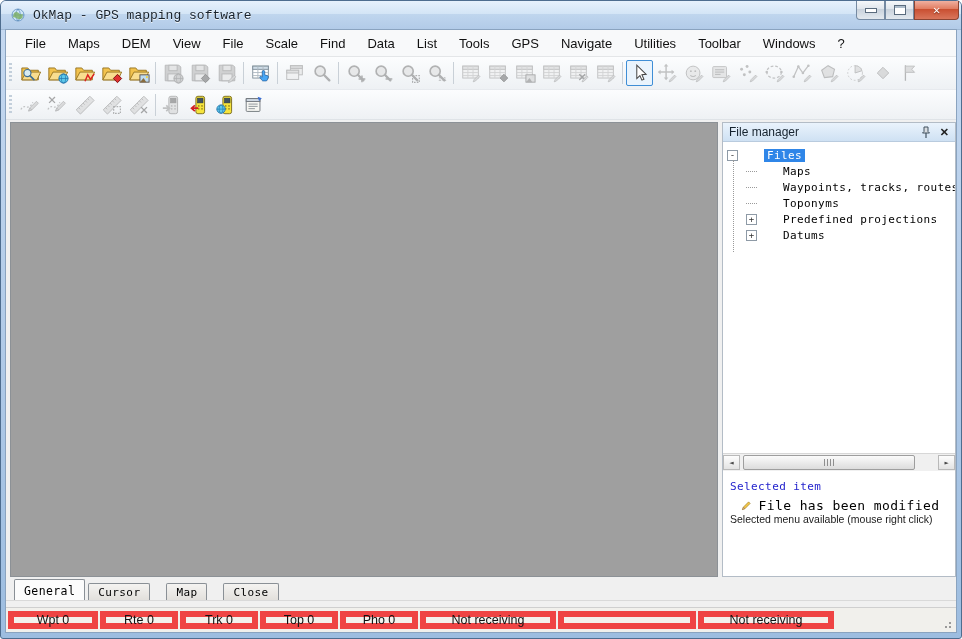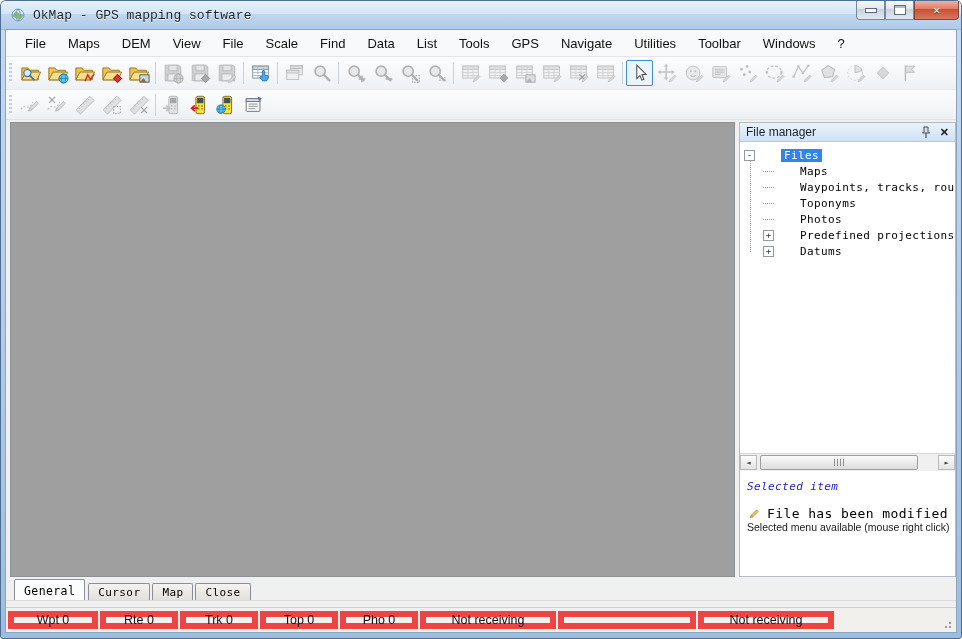--- a/index.html
+++ b/index.html
@@ -34,21 +34,21 @@
     background:repeating-linear-gradient(180deg,#c3cfdb 0 2px,transparent 2px 4px);}
   .tbsep{width:1px;height:22px;background:#c9d0d7;margin:0 3px;}
   .tbico{width:27px;height:26px;display:flex;align-items:center;justify-content:center;border-radius:2px;}
   .tbico svg{width:22px;height:22px;}
   .dis{filter:grayscale(1) opacity(.5) contrast(.85);}
   .seltool{background:#eaf4fd;outline:1.5px solid #3f8ed6;outline-offset:-1px;}
   
   .workspace{flex:1;display:flex;min-height:0;padding:2px 0 2px 4px;}
   .maparea{width:729px;background:#9f9f9f;border:1px solid #8c9196;box-sizing:border-box;}
   .splitter{width:4px;}
-  .panel{width:217px;background:#fff;border:1px solid #b3bcc6;box-sizing:border-box;display:flex;flex-direction:column;font-family:"DejaVu Sans Mono",monospace;}
+  .panel{width:234px;background:#fff;border:1px solid #b3bcc6;box-sizing:border-box;display:flex;flex-direction:column;font-family:"DejaVu Sans Mono",monospace;}
   .phead{height:18px;display:flex;align-items:center;padding:0 4px 0 6px;
     background:linear-gradient(#eaf3fc,#cfe1f3);border-bottom:1px solid #b9cbde;
     font-family:"Liberation Sans",sans-serif;font-size:12px;color:#16232f;}
   .phead .sp{flex:1;}
   .pinico{width:12px;height:13px;margin-right:6px;}
   .pclose{font-size:11px;font-weight:bold;color:#222;padding:0 2px;}
   
   .tree{position:relative;flex:1;padding-top:5px;font-size:11px;color:#000;overflow:hidden;}
   .vline{position:absolute;left:10px;top:18px;height:92px;border-left:1px dotted #9a9a9a;}
   .trow{height:16px;display:flex;align-items:center;white-space:nowrap;}
@@ -65,28 +65,28 @@
   .sarrow{width:17px;height:15px;display:flex;align-items:center;justify-content:center;
     font-size:7px;color:#4a4a4a;background:linear-gradient(#fdfdfd,#e3e3e3);border:1px solid #b9b9b9;box-sizing:border-box;}
   .strack{flex:1;height:15px;position:relative;margin:0 1px;}
   .sthumb{position:absolute;left:2px;top:0;height:15px;width:88%;
     background:linear-gradient(#fbfbfb,#dcdcdc);border:1px solid #9e9e9e;border-radius:2px;box-sizing:border-box;
     display:flex;align-items:center;justify-content:center;}
   .sthumb::after{content:"";width:10px;height:7px;
     background:repeating-linear-gradient(90deg,#8f8f8f 0 1px,transparent 1px 3px);}
   
   .pinfo{padding:9px 6px 0 7px;background:#fff;height:96px;}
-  .pheading{font-size:11px;color:#2323cd;letter-spacing:.4px;margin-bottom:13px;font-style:italic;}
+  .pheading{font-size:11px;color:#2323cd;letter-spacing:.4px;margin-bottom:5px;}
   .pstatus{display:flex;align-items:center;font-size:13px;color:#000;letter-spacing:.4px;justify-content:center;}
   .pstatus svg{width:13px;height:13px;margin-right:6px;flex:0 0 auto;}
   .phint{font-family:"Liberation Sans",sans-serif;font-size:10.5px;color:#1a1a1a;white-space:nowrap;}
   
   .tabrow{height:21px;display:flex;align-items:flex-end;padding-left:8px;background:#f0f0f0;}
   .tab{font-family:"DejaVu Sans Mono",monospace;font-size:11px;color:#000;border:1px solid #8a9096;border-bottom:none;
-    background:linear-gradient(#f4f3f1,#e2e0dc);padding:2px 9px 2px 9px;height:17px;box-sizing:border-box;margin-right:2px;
+    background:linear-gradient(#f4f3f1,#e2e0dc);padding:2px 9px 2px 9px;height:17px;box-sizing:border-box;margin-right:16px;
     border-radius:2px 2px 0 0;letter-spacing:.4px;}
   .tab.active{background:#fcfcfc;height:21px;padding-top:4px;font-size:11.5px;margin-right:3px;}
   
   .statusdiv{height:6px;border-top:1px solid #d9d9d9;background:#f0f0f0;}
   .statusbar{height:24px;background:#f1f0ec;border-top:1px solid #cfcfcf;display:flex;align-items:center;
     padding:0 6px 0 2px;position:relative;}
   .scell{height:18px;border:6px solid #ef4444;background:#f3f2ee;box-sizing:border-box;margin-right:2px;
     display:flex;align-items:center;justify-content:center;font-size:12.5px;color:#121212;}
   .grip{position:absolute;right:4px;bottom:3px;width:10px;height:10px;
     background:
@@ -580,25 +580,20 @@
             <span class="stub"></span>
             <span class="tgap"></span>
             <span class="tlabel">Waypoints, tracks, routes</span>
           </div>
           <div class="trow child">
             <span class="stub"></span>
             <span class="tgap"></span>
             <span class="tlabel">Toponyms</span>
           </div>
           <div class="trow child">
-            <span class="stub"></span>
-            <span class="tgap"></span>
-            <span class="tlabel">Photos</span>
-          </div>
-          <div class="trow child">
             <span class="ebox">+</span>
             <span class="tgap"></span>
             <span class="tlabel">Predefined projections</span>
           </div>
           <div class="trow child">
             <span class="ebox">+</span>
             <span class="tgap"></span>
             <span class="tlabel">Datums</span>
           </div>
         </div>

